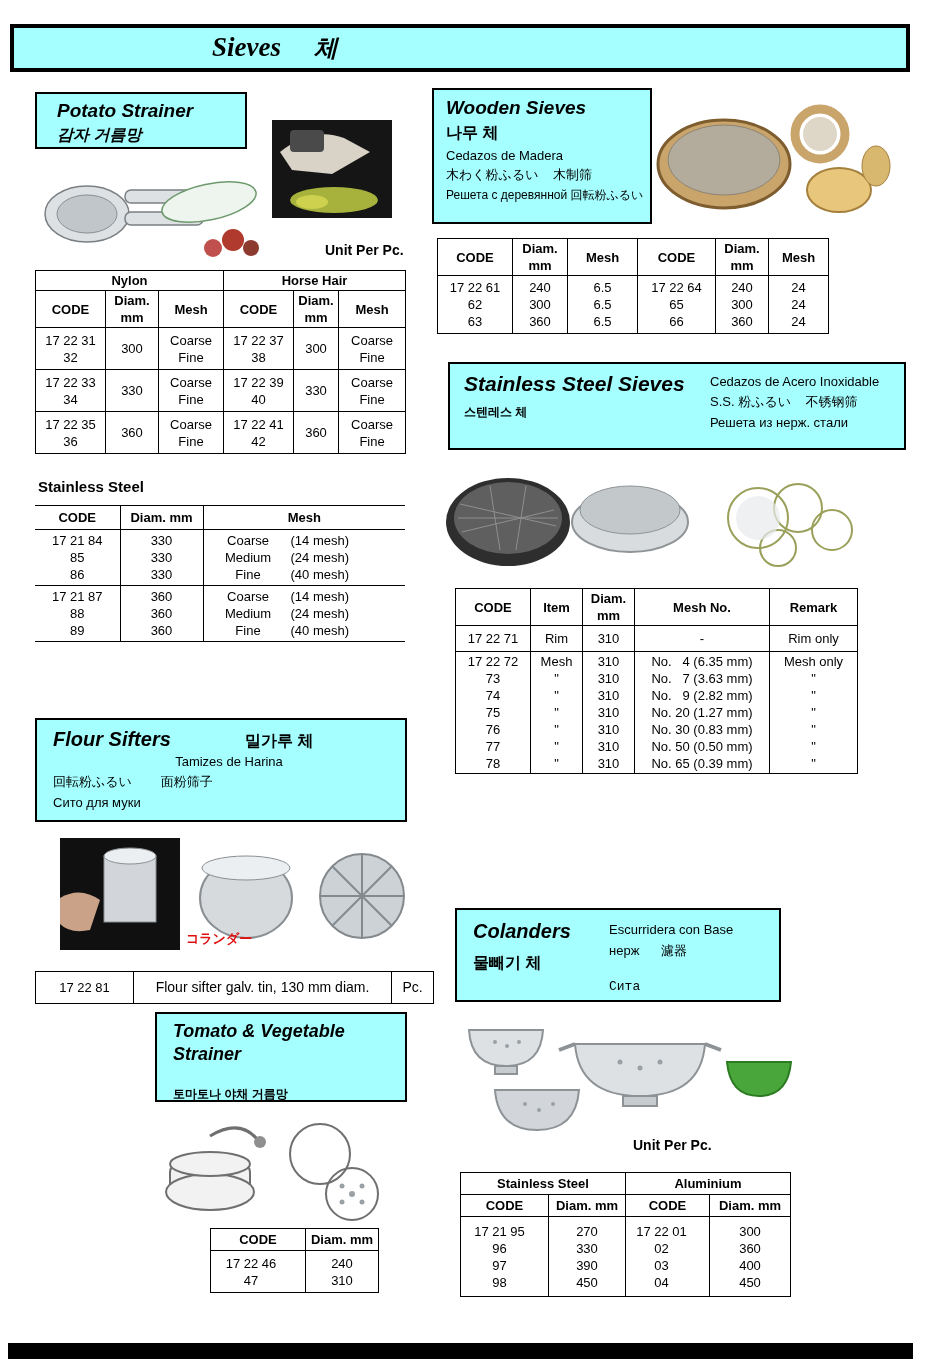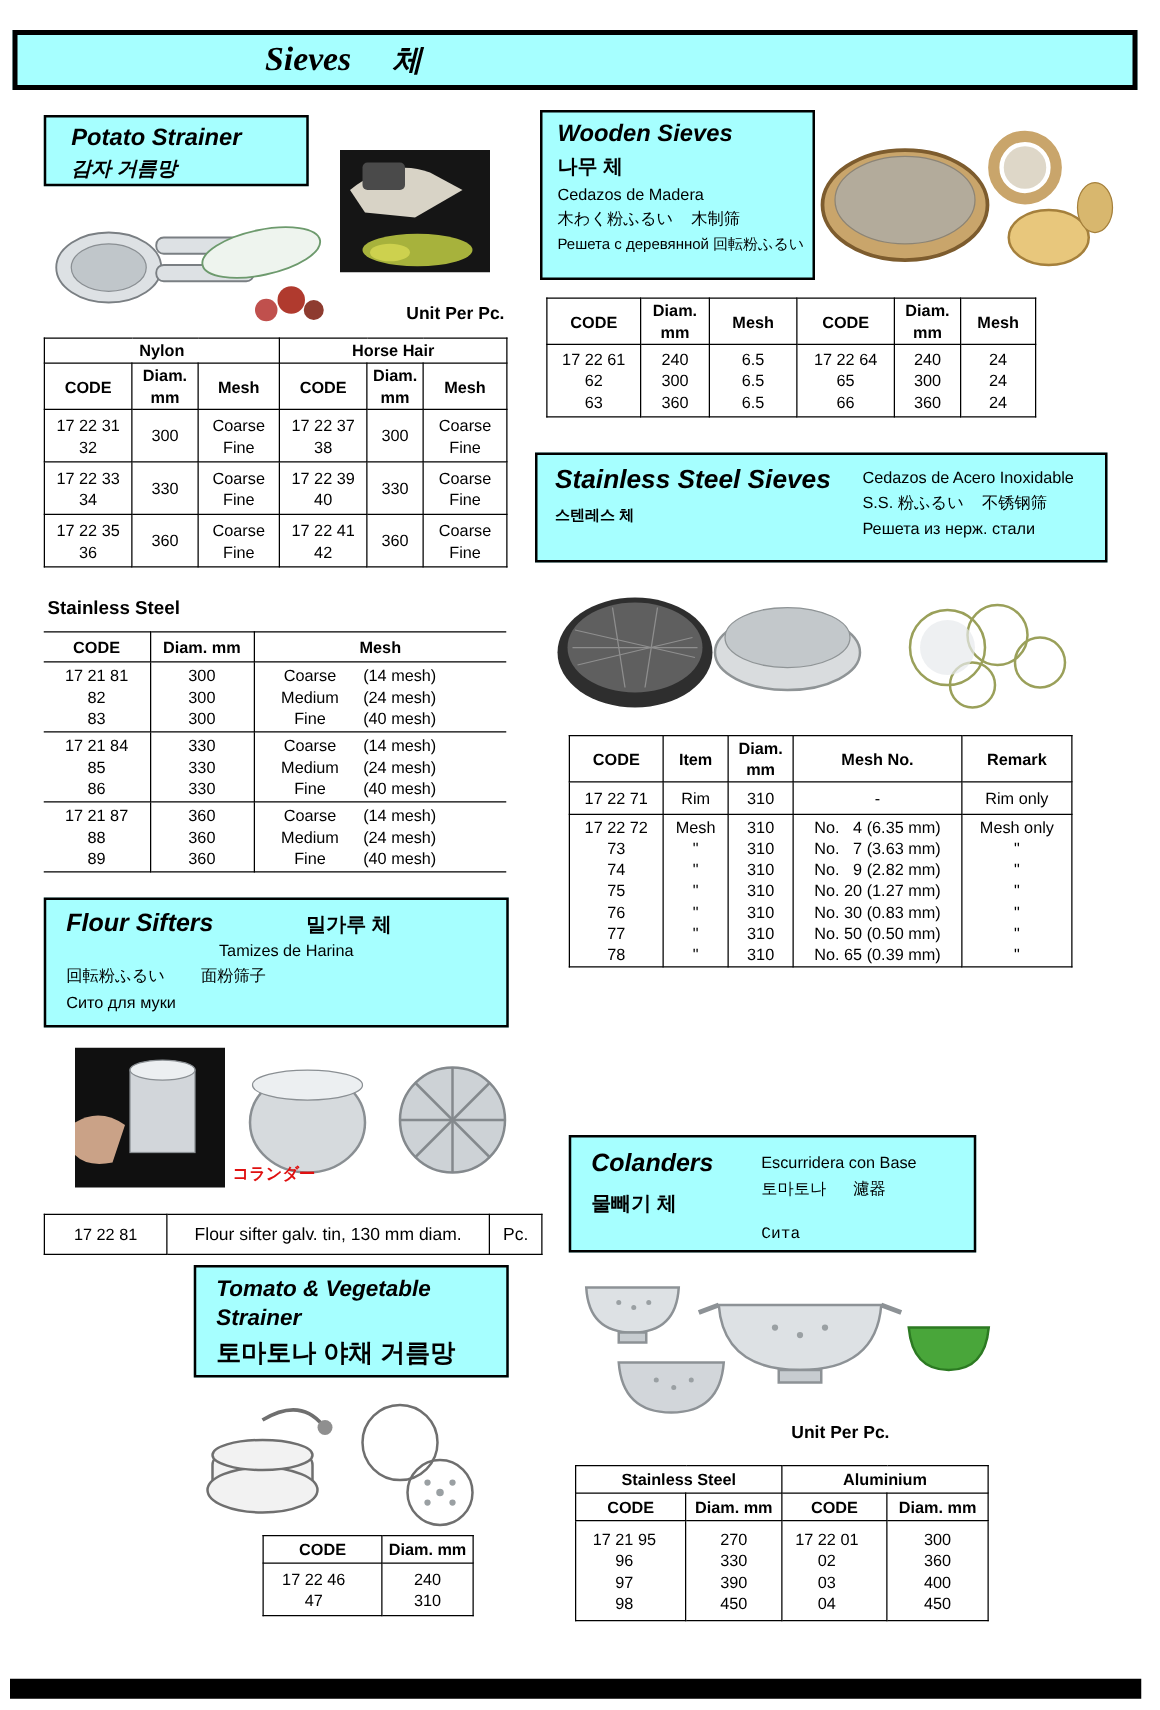--- a/index.html
+++ b/index.html
@@ -139,38 +139,20 @@
         <col style="width:83px">
         <col style="width:202px">
       </colgroup>
     <tbody>
         <tr style="height:24px;">
       <th>CODE</th>
       <th>Diam. mm</th>
       <th>Mesh</th>
     </tr>
     <tr style="height:56px;">
-      <td class="pre code ralign">17 21 81
-82
-83</td>
-      <td class="pre">300
-300
-300</td>
-      <td class="lalign">
-        <div style="display:flex;">
-          <div class="pre" style="width:85px;">Coarse
-Medium
-Fine</div>
-          <div class="pre">(14 mesh)
-(24 mesh)
-(40 mesh)</div>
-        </div>
-      </td>
-    </tr>
-    <tr style="height:56px;">
       <td class="pre code ralign">17 21 84
 85
 86</td>
       <td class="pre">330
 330
 330</td>
       <td class="lalign">
         <div style="display:flex;">
           <div class="pre" style="width:85px;">Coarse
 Medium
@@ -242,21 +224,21 @@
       <td class="code">17 22 81</td>
       <td style="font-size:14px;">Flour sifter galv. tin, 130 mm diam.</td>
       <td style="font-size:14px;">Pc.</td>
     </tr>
   </tbody>
     </table>
 
   <div class="cyanbox" style="left:155px;top:1012px;width:252px;height:90px;padding:6px 0 0 16px;">
     <div class="sec-title pre" style="font-size:18px;line-height:1.25;">Tomato &amp; Vegetable
 Strainer</div>
-    <div class="bold" style="font-size:20px;margin-top:4px;">토마토나 야채 거름망</div>
+    <div class="bold" style="font-size:12px;margin-top:21px;">토마토나 야채 거름망</div>
   </div>
 
   <div class="abs" style="left:148px;top:1106px;">
     <svg width="246" height="120" viewBox="0 0 246 120">
       <g fill="#f2f2f2" stroke="#6f6f6f" stroke-width="2">
         <rect x="22" y="58" width="80" height="28" rx="8"></rect>
         <ellipse cx="62" cy="86" rx="44" ry="18"></ellipse>
         <ellipse cx="62" cy="58" rx="40" ry="12"></ellipse>
       </g>
       <path d="M62 30 q30 -18 48 4" fill="none" stroke="#6f6f6f" stroke-width="3"></path>
@@ -349,21 +331,21 @@
       <td class="pre">240
 300
 360</td>
       <td class="pre">24
 24
 24</td>
     </tr>
   </tbody>
     </table>
 
-  <div class="cyanbox" style="left:428px;top:362px;width:458px;height:88px;display:flex;">
+  <div class="cyanbox" style="left:448px;top:362px;width:458px;height:88px;display:flex;">
     <div style="padding:8px 0 0 14px;width:246px;">
       <div class="sec-title" style="font-size:21px;">Stainless Steel Sieves</div>
       <div class="bold" style="font-size:12px;margin-top:8px;">스텐레스 체</div>
     </div>
     <div style="padding-top:10px;">
       <div class="smalltxt">Cedazos de Acero Inoxidable</div>
       <div class="smalltxt prex" style="margin-top:4px;">S.S. 粉ふるい    不锈钢筛</div>
       <div class="smalltxt" style="margin-top:4px;">Решета из нерж. стали</div>
     </div>
   </div>
@@ -455,21 +437,21 @@
   </tbody>
     </table>
 
   <div class="cyanbox" style="left:455px;top:908px;width:326px;height:94px;display:flex;">
     <div style="padding:10px 0 0 16px;width:136px;">
       <div class="sec-title" style="font-size:20px;">Colanders</div>
       <div class="bold" style="font-size:16px;margin-top:10px;">물빼기 체</div>
     </div>
     <div style="padding-top:12px;">
       <div class="smalltxt">Escurridera con Base</div>
-      <div class="smalltxt prex" style="margin-top:5px;">토마토나      濾器</div>
+      <div class="smalltxt prex" style="margin-top:5px;">нерж      濾器</div>
       <div class="smalltxt" style="margin-top:19px;font-family:Liberation Mono, monospace;">Сита</div>
     </div>
   </div>
 
   <div class="abs" style="left:455px;top:1004px;">
     <svg width="340" height="130" viewBox="0 0 340 130">
       <g stroke="#8d9296" stroke-width="2" fill="#dde1e4">
         <path d="M14 26 L88 26 Q86 62 51 62 Q16 62 14 26 Z"></path>
         <rect x="40" y="62" width="22" height="8" fill="#c7ccd0"></rect>
         <path d="M120 40 L250 40 Q246 92 185 92 Q124 92 120 40 Z"></path>

